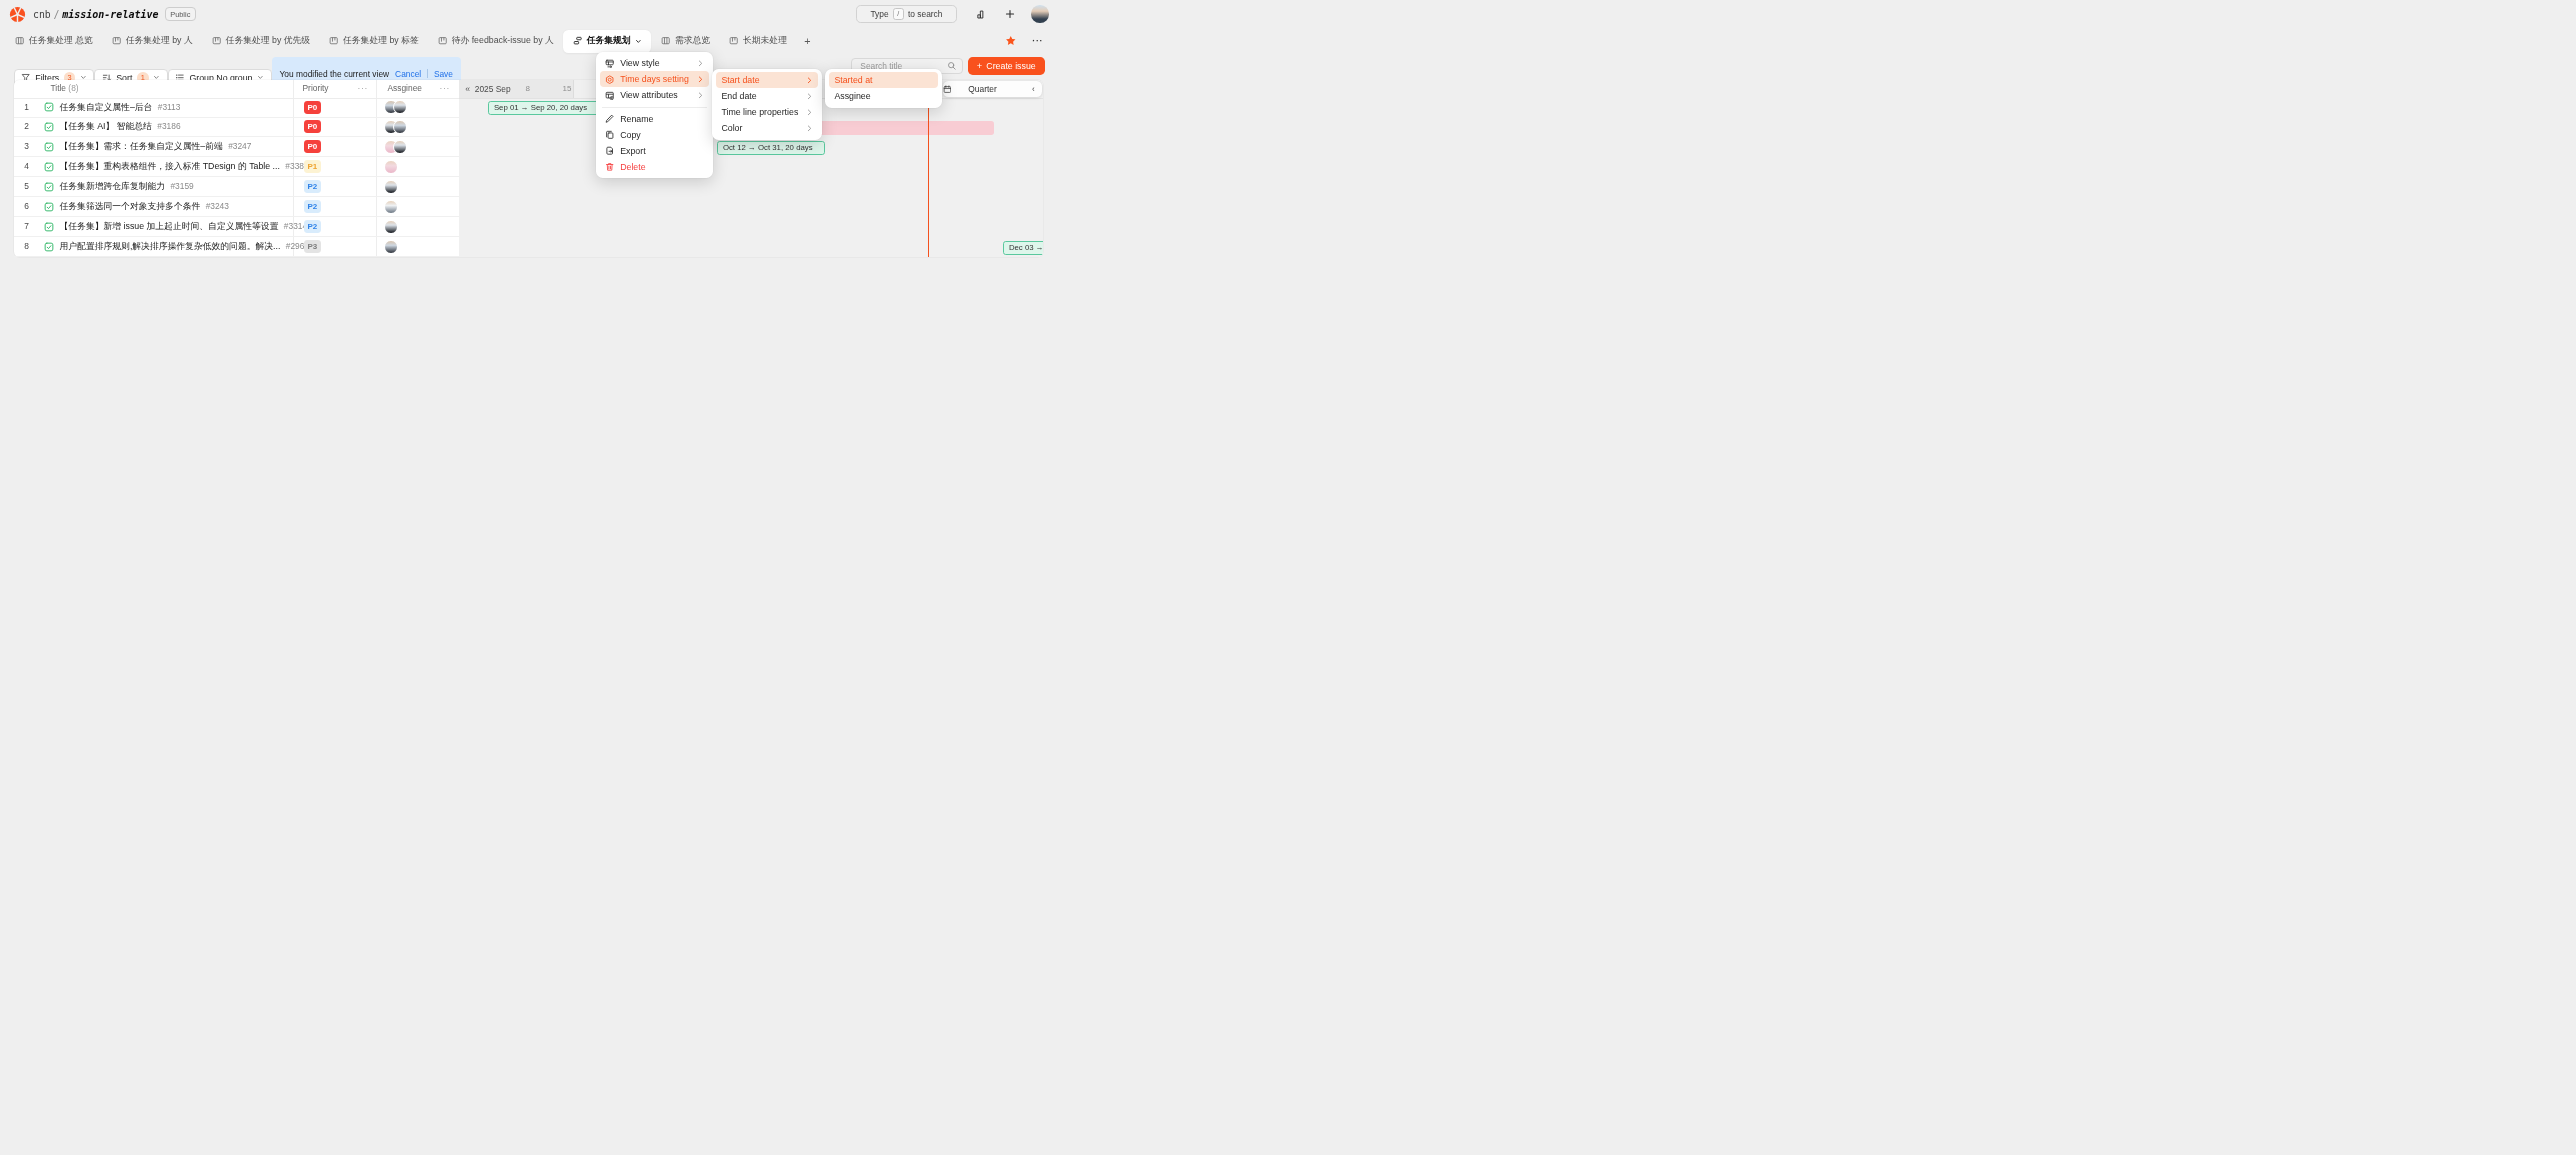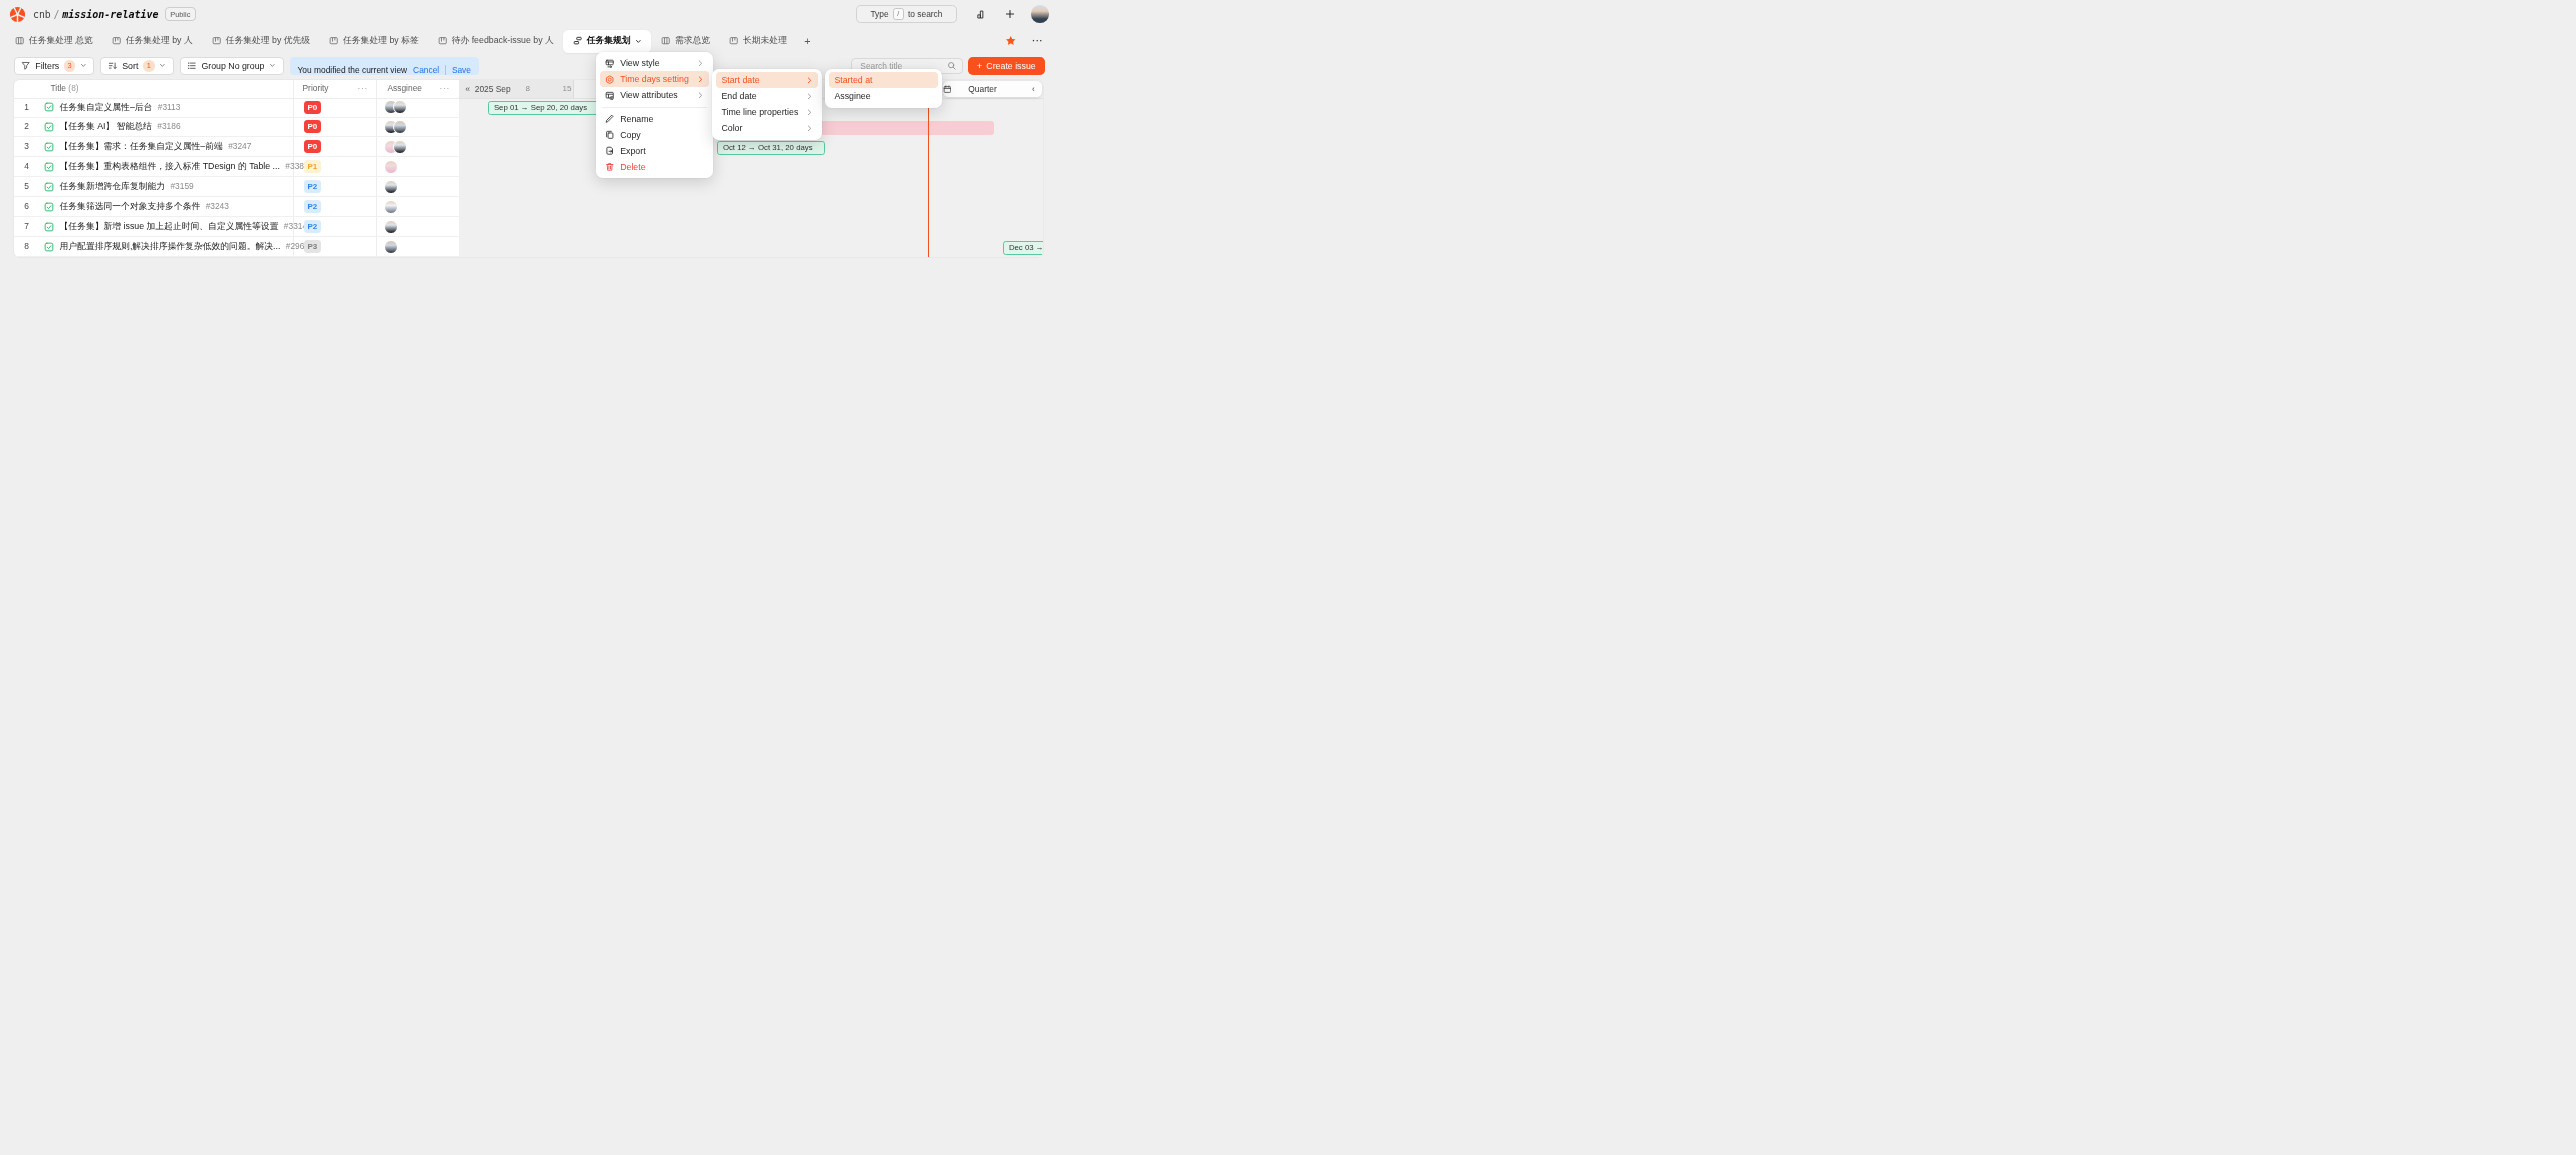--- a/index.html
+++ b/index.html
@@ -19,25 +19,25 @@
   .hico{margin-left:19px;cursor:pointer;}
   .av-hdr{width:17.5px;height:17.5px;border-radius:50%;margin-left:16px;background:linear-gradient(180deg,#cfe0ee 0%,#e4cdb8 34%,#32404f 78%);cursor:pointer;}
   
   .tabs{position:absolute;top:28px;left:0;right:0;height:26px;display:flex;align-items:center;padding:0 5.4px;box-sizing:border-box;}
   .tab{display:flex;align-items:center;gap:4.7px;padding:0 9.4px;height:26px;color:#4d4d4d;cursor:pointer;white-space:nowrap;}
   .tab.on{background:#fff;border-radius:5.4px;height:23px;font-weight:bold;color:#101010;box-shadow:0 0.7px 2px rgba(0,0,0,.05);}
   .tab-add{padding:0 8px;font-size:10.8px;color:#5a5a5a;cursor:pointer;}
   .tabs-r{margin-left:auto;display:flex;align-items:center;gap:16px;padding-right:9.4px;}
   .more-dots{color:#333;font-weight:bold;letter-spacing:0.7px;cursor:pointer;}
   
-  .tbar{position:absolute;top:57px;left:13.5px;display:flex;gap:6px;align-items:center;}
+  .tbar{position:absolute;top:57px;left:13.5px;display:flex;align-items:center;}
   .btn{height:17.5px;background:#fff;border:0.7px solid #dcdcdc;border-radius:4px;display:flex;align-items:center;gap:4.7px;padding:0 6.7px;color:#222;cursor:pointer;box-sizing:border-box;}
   .cnt{width:11.5px;height:11.5px;border-radius:50%;background:#fcdfcb;color:#f4571f;font-size:7.4px;display:flex;align-items:center;justify-content:center;}
   .caret{color:#7b7b7b;display:inline-flex;}
-  .banner{height:17.5px;background:#d7e9fc;border-radius:4px;display:flex;align-items:flex-end;gap:6px;padding:0 8px;font-size:8.4px;color:#1b1b1b;}
+  .banner{height:17.5px;background:#d7e9fc;border-radius:4px;display:flex;align-items:flex-start;gap:6px;padding:12px 8px;font-size:8.4px;color:#1b1b1b;}
   .lnk{color:#2171e8;cursor:pointer;}
   .vsep{width:0.7px;height:9.4px;background:#a9c7e8;}
   .tbar-r{position:absolute;top:57px;right:13.5px;display:flex;gap:5.4px;align-items:center;}
   .stitle{width:112px;height:16px;border:0.7px solid #d9d9d9;border-radius:4px;background:#f1f1f1;display:flex;align-items:center;padding:0 5.4px 0 6.7px;box-sizing:border-box;}
   .stitle input{border:none;outline:none;background:transparent;width:100%;font-size:8.4px;font-family:inherit;color:#333;}
   .stitle input::placeholder{color:#9a9a9a;}
   .create{height:17.5px;background:#f9511d;color:#fff;border-radius:4.7px;display:flex;align-items:center;gap:4px;padding:0 8.8px;font-size:8.8px;cursor:pointer;}
   .create .pl{font-size:9.4px;}
   
   .panel{position:absolute;left:13.5px;top:80px;width:1029px;height:177px;background:#fff;border-radius:5.4px;box-shadow:0 0 0 0.7px rgba(0,0,0,.04);}

